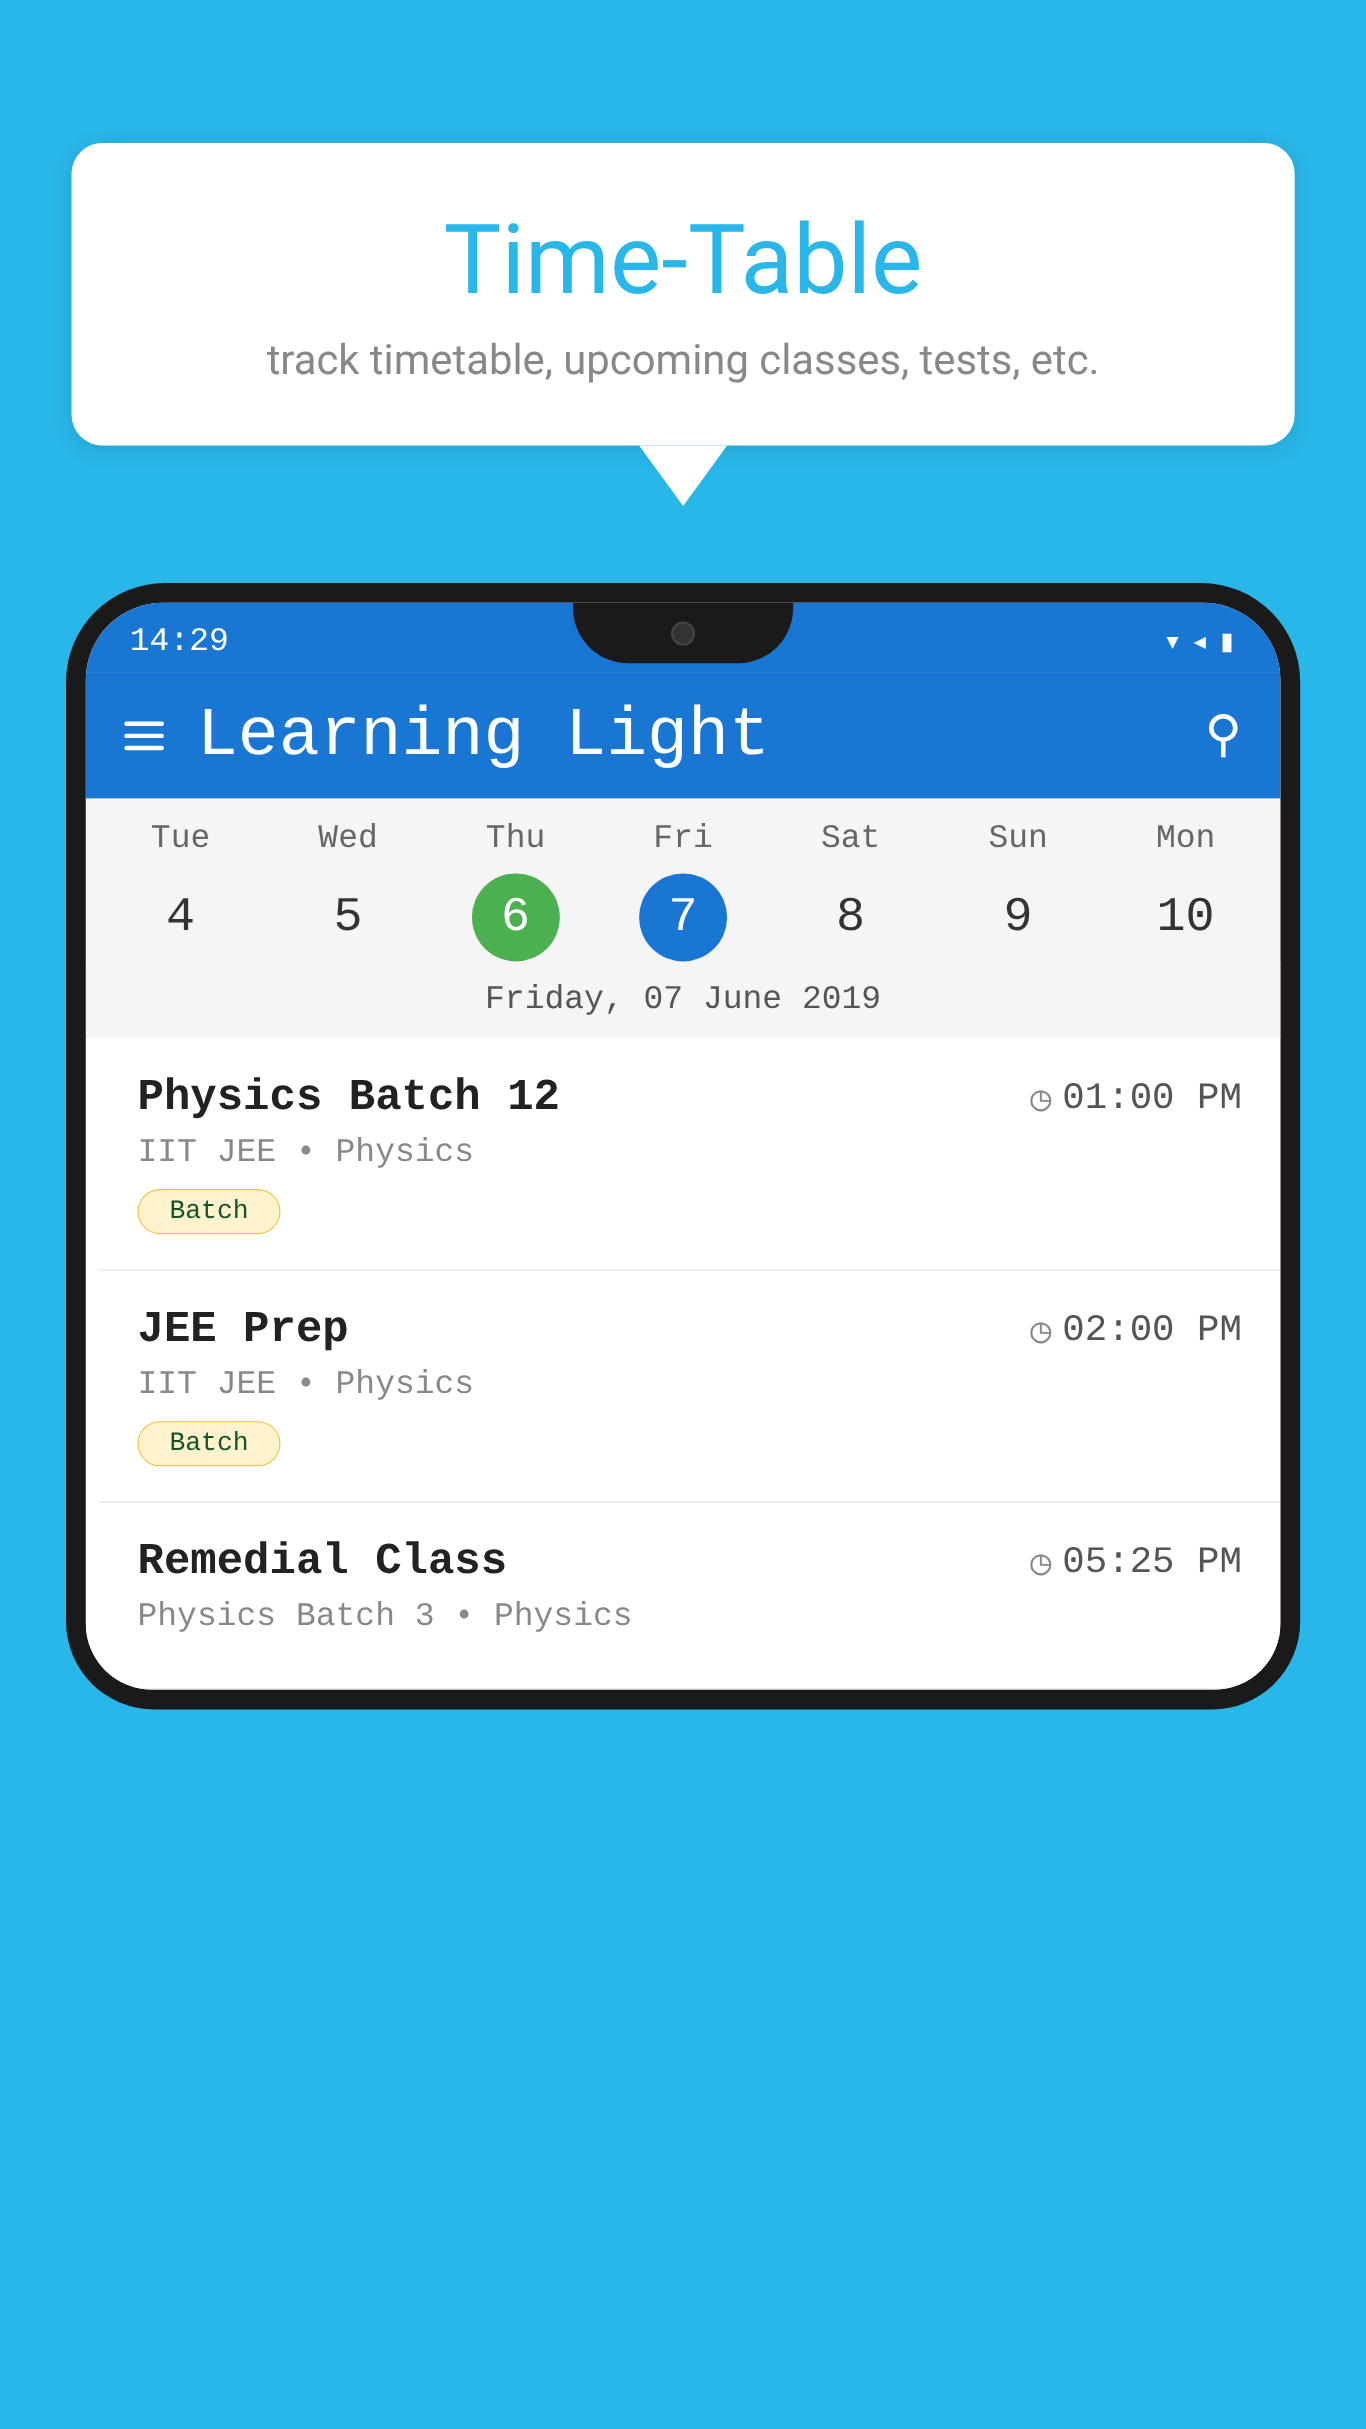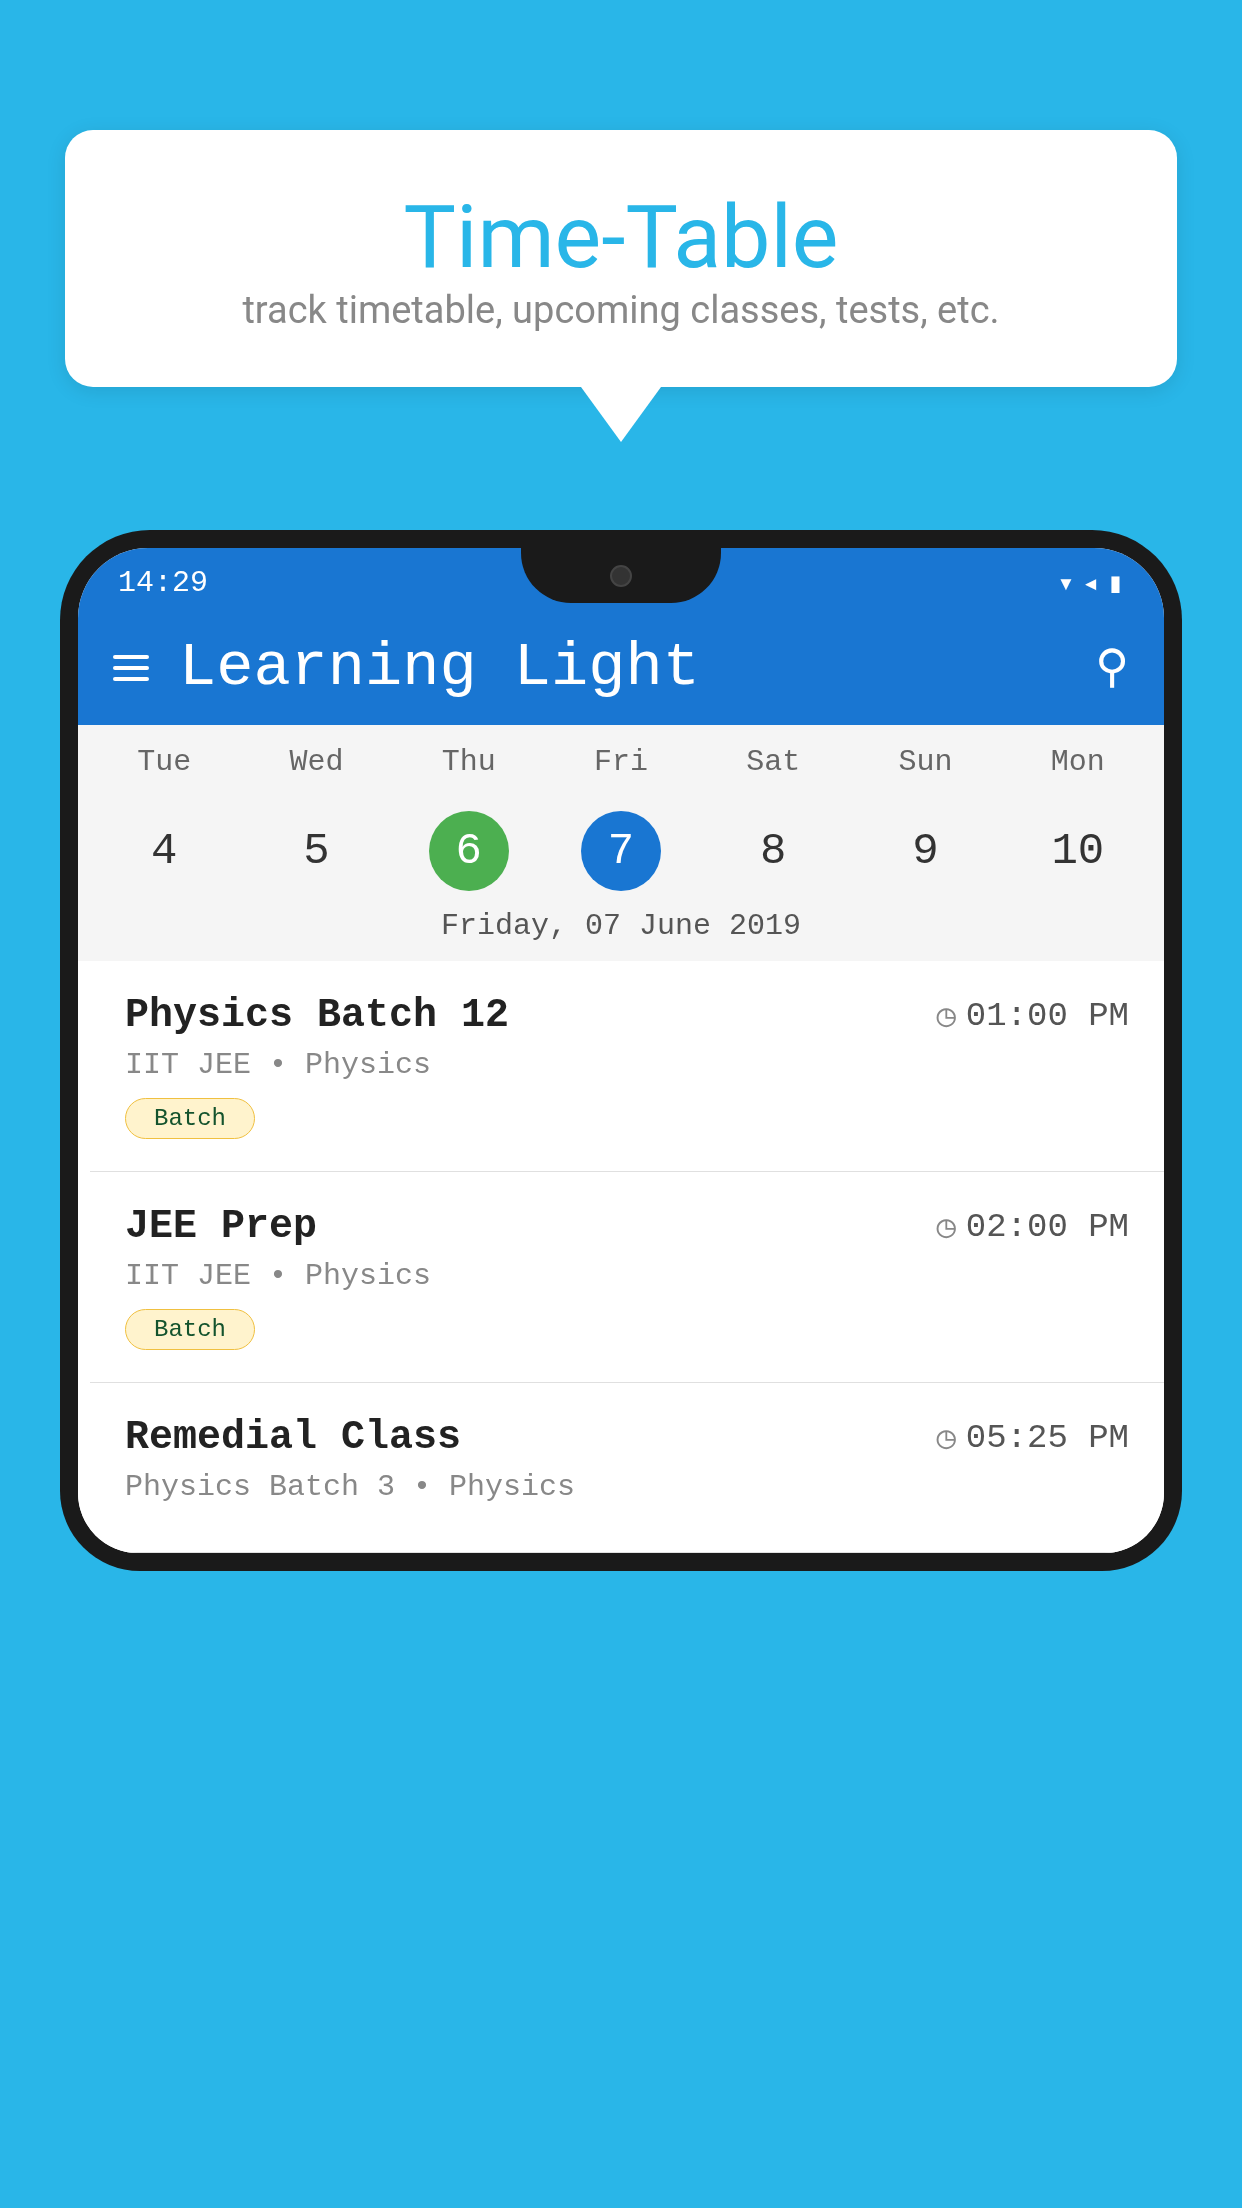--- a/index.html
+++ b/index.html
@@ -31,20 +31,21 @@
       padding: 55px 60px 55px 60px;
       text-align: center;
       width: 100%;
       box-shadow: 0 4px 20px rgba(0,0,0,0.1);
     }
 
     .speech-bubble-title {
       font-size: 88px;
       color: #29B6E8;
       font-weight: 400;
+      margin-bottom: 18px;
     }
 
     .speech-bubble-subtitle {
       font-size: 38px;
       color: #888;
       font-weight: 400;
     }
 
     .speech-bubble-arrow {
       width: 0;
@@ -174,21 +175,21 @@
     .day-col {
       display: flex;
       flex-direction: column;
       align-items: center;
       width: 130px;
     }
 
     .day-name {
       font-size: 30px;
       color: #666;
-      margin-bottom: 32px;
+      margin-bottom: 14px;
     }
 
     .day-num {
       font-size: 44px;
       color: #333;
       font-weight: 500;
       width: 80px;
       height: 80px;
       display: flex;
       align-items: center;

